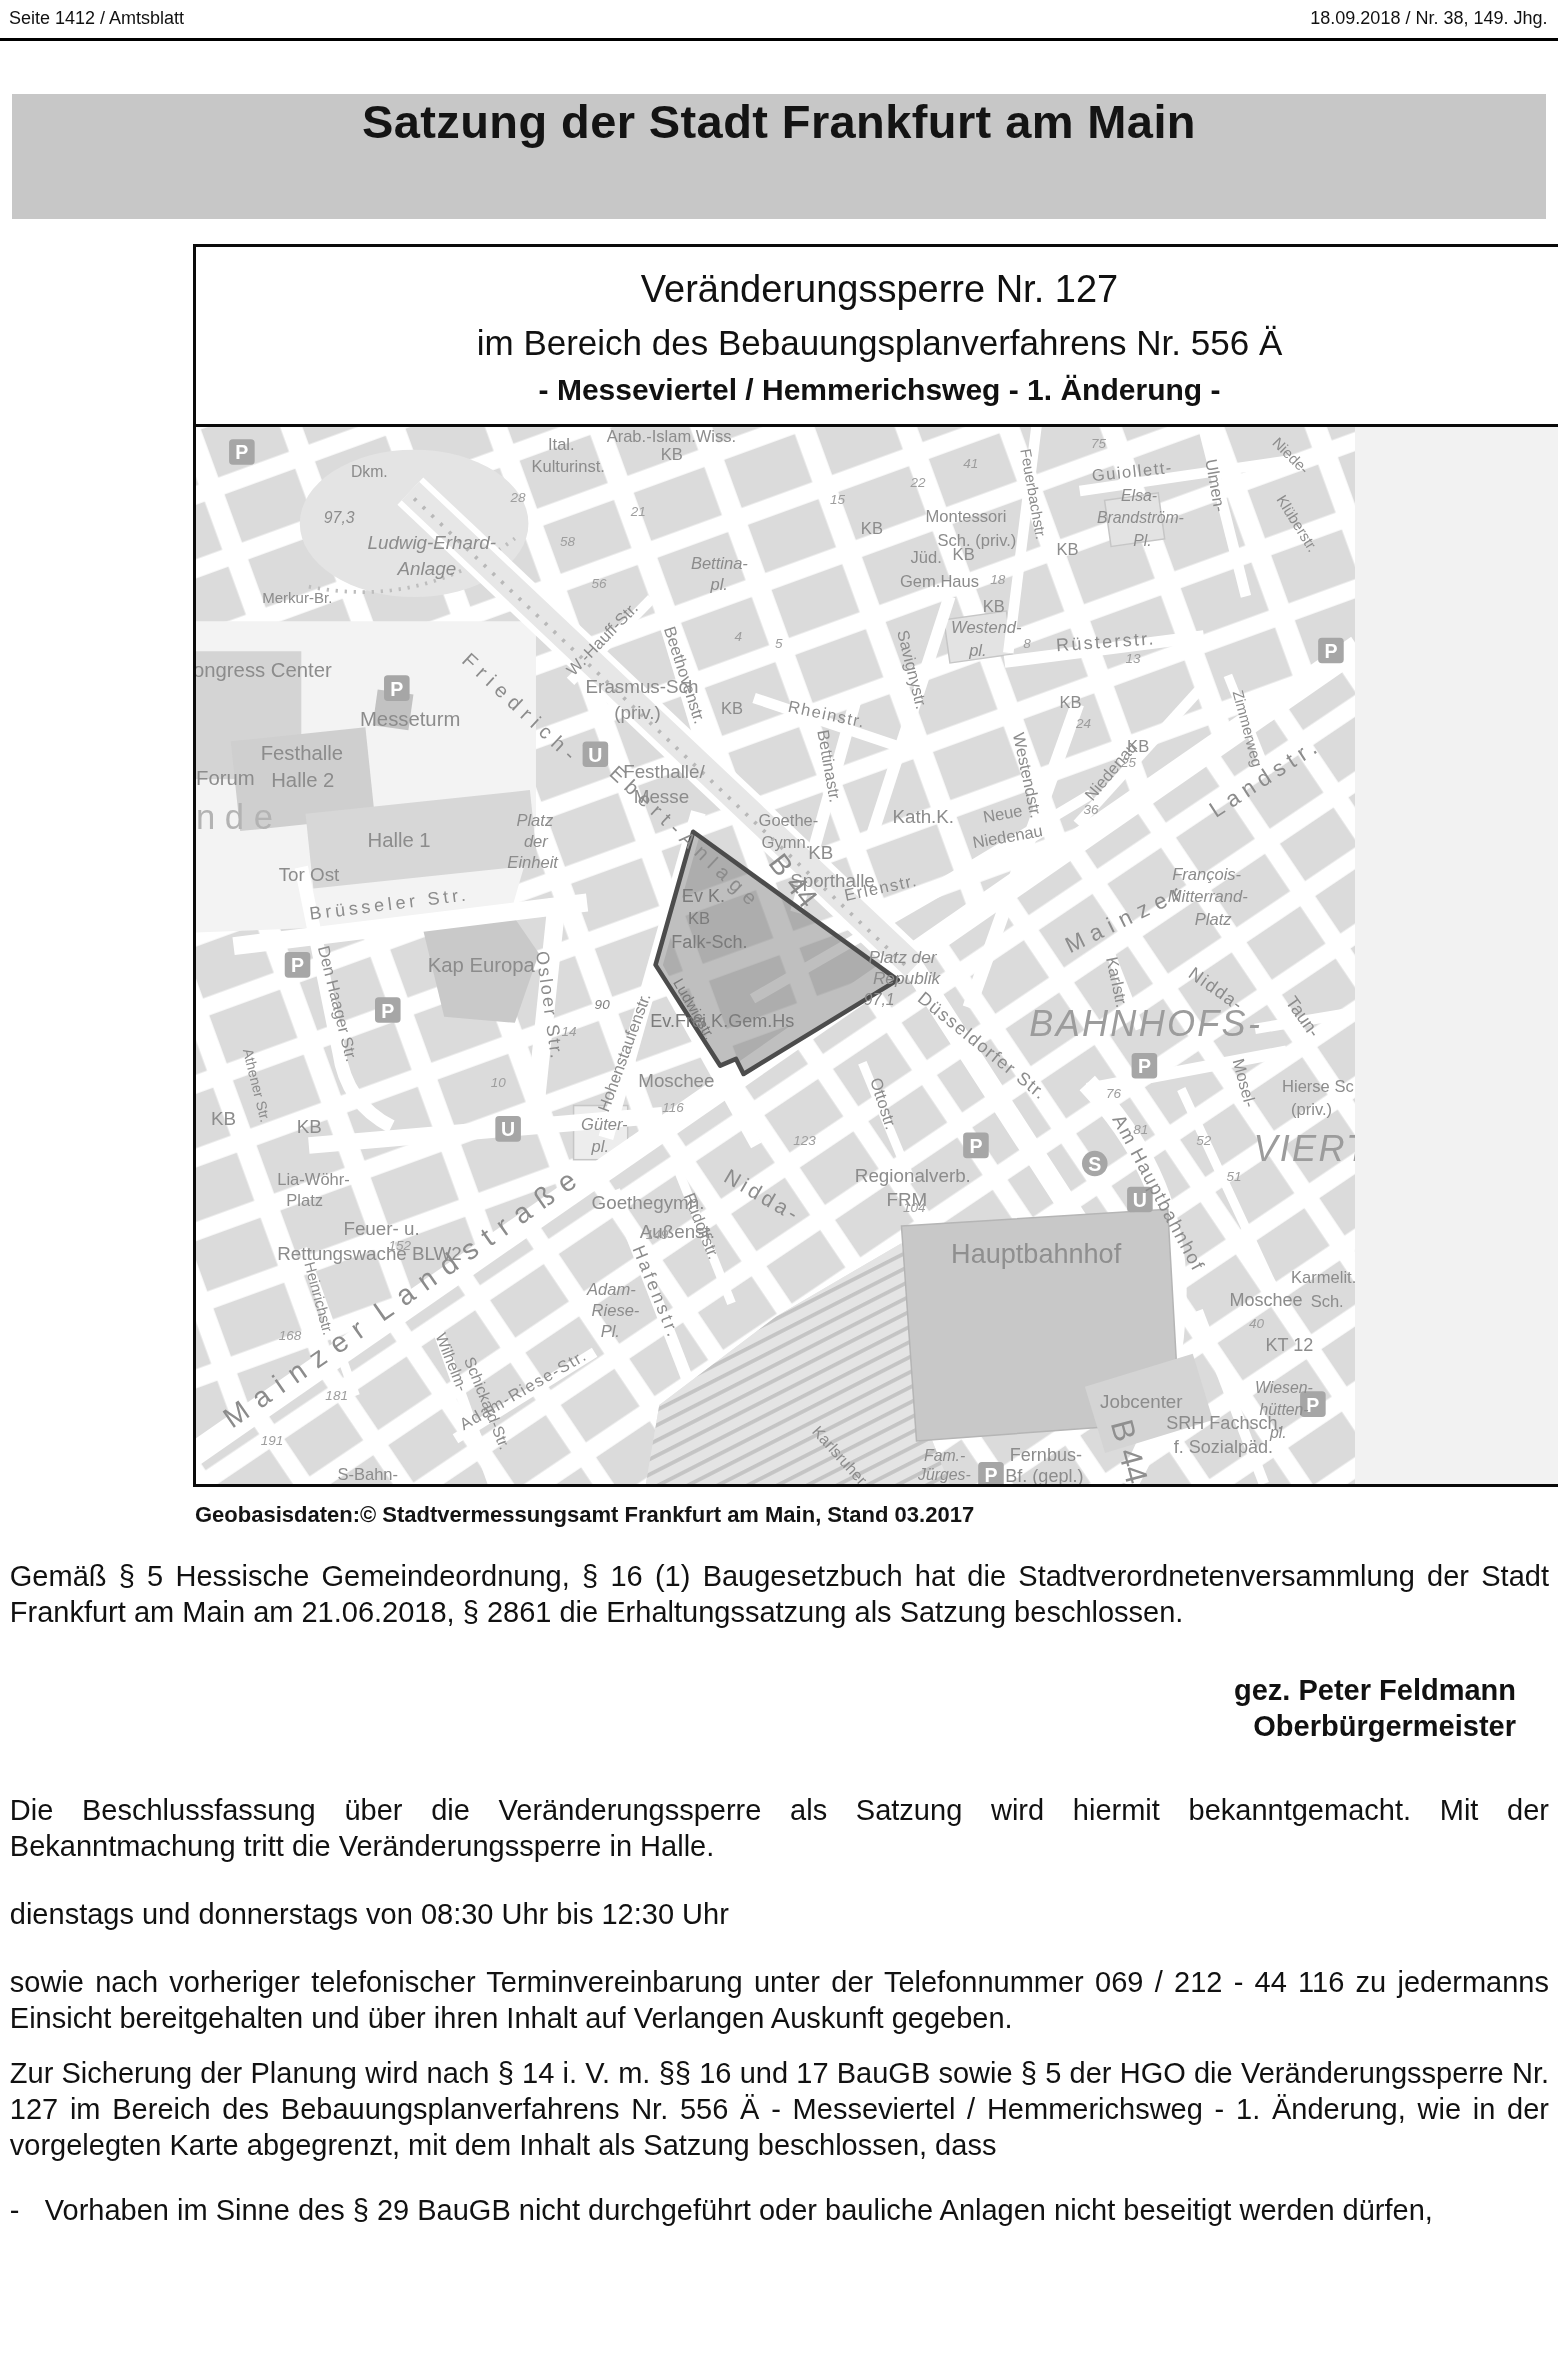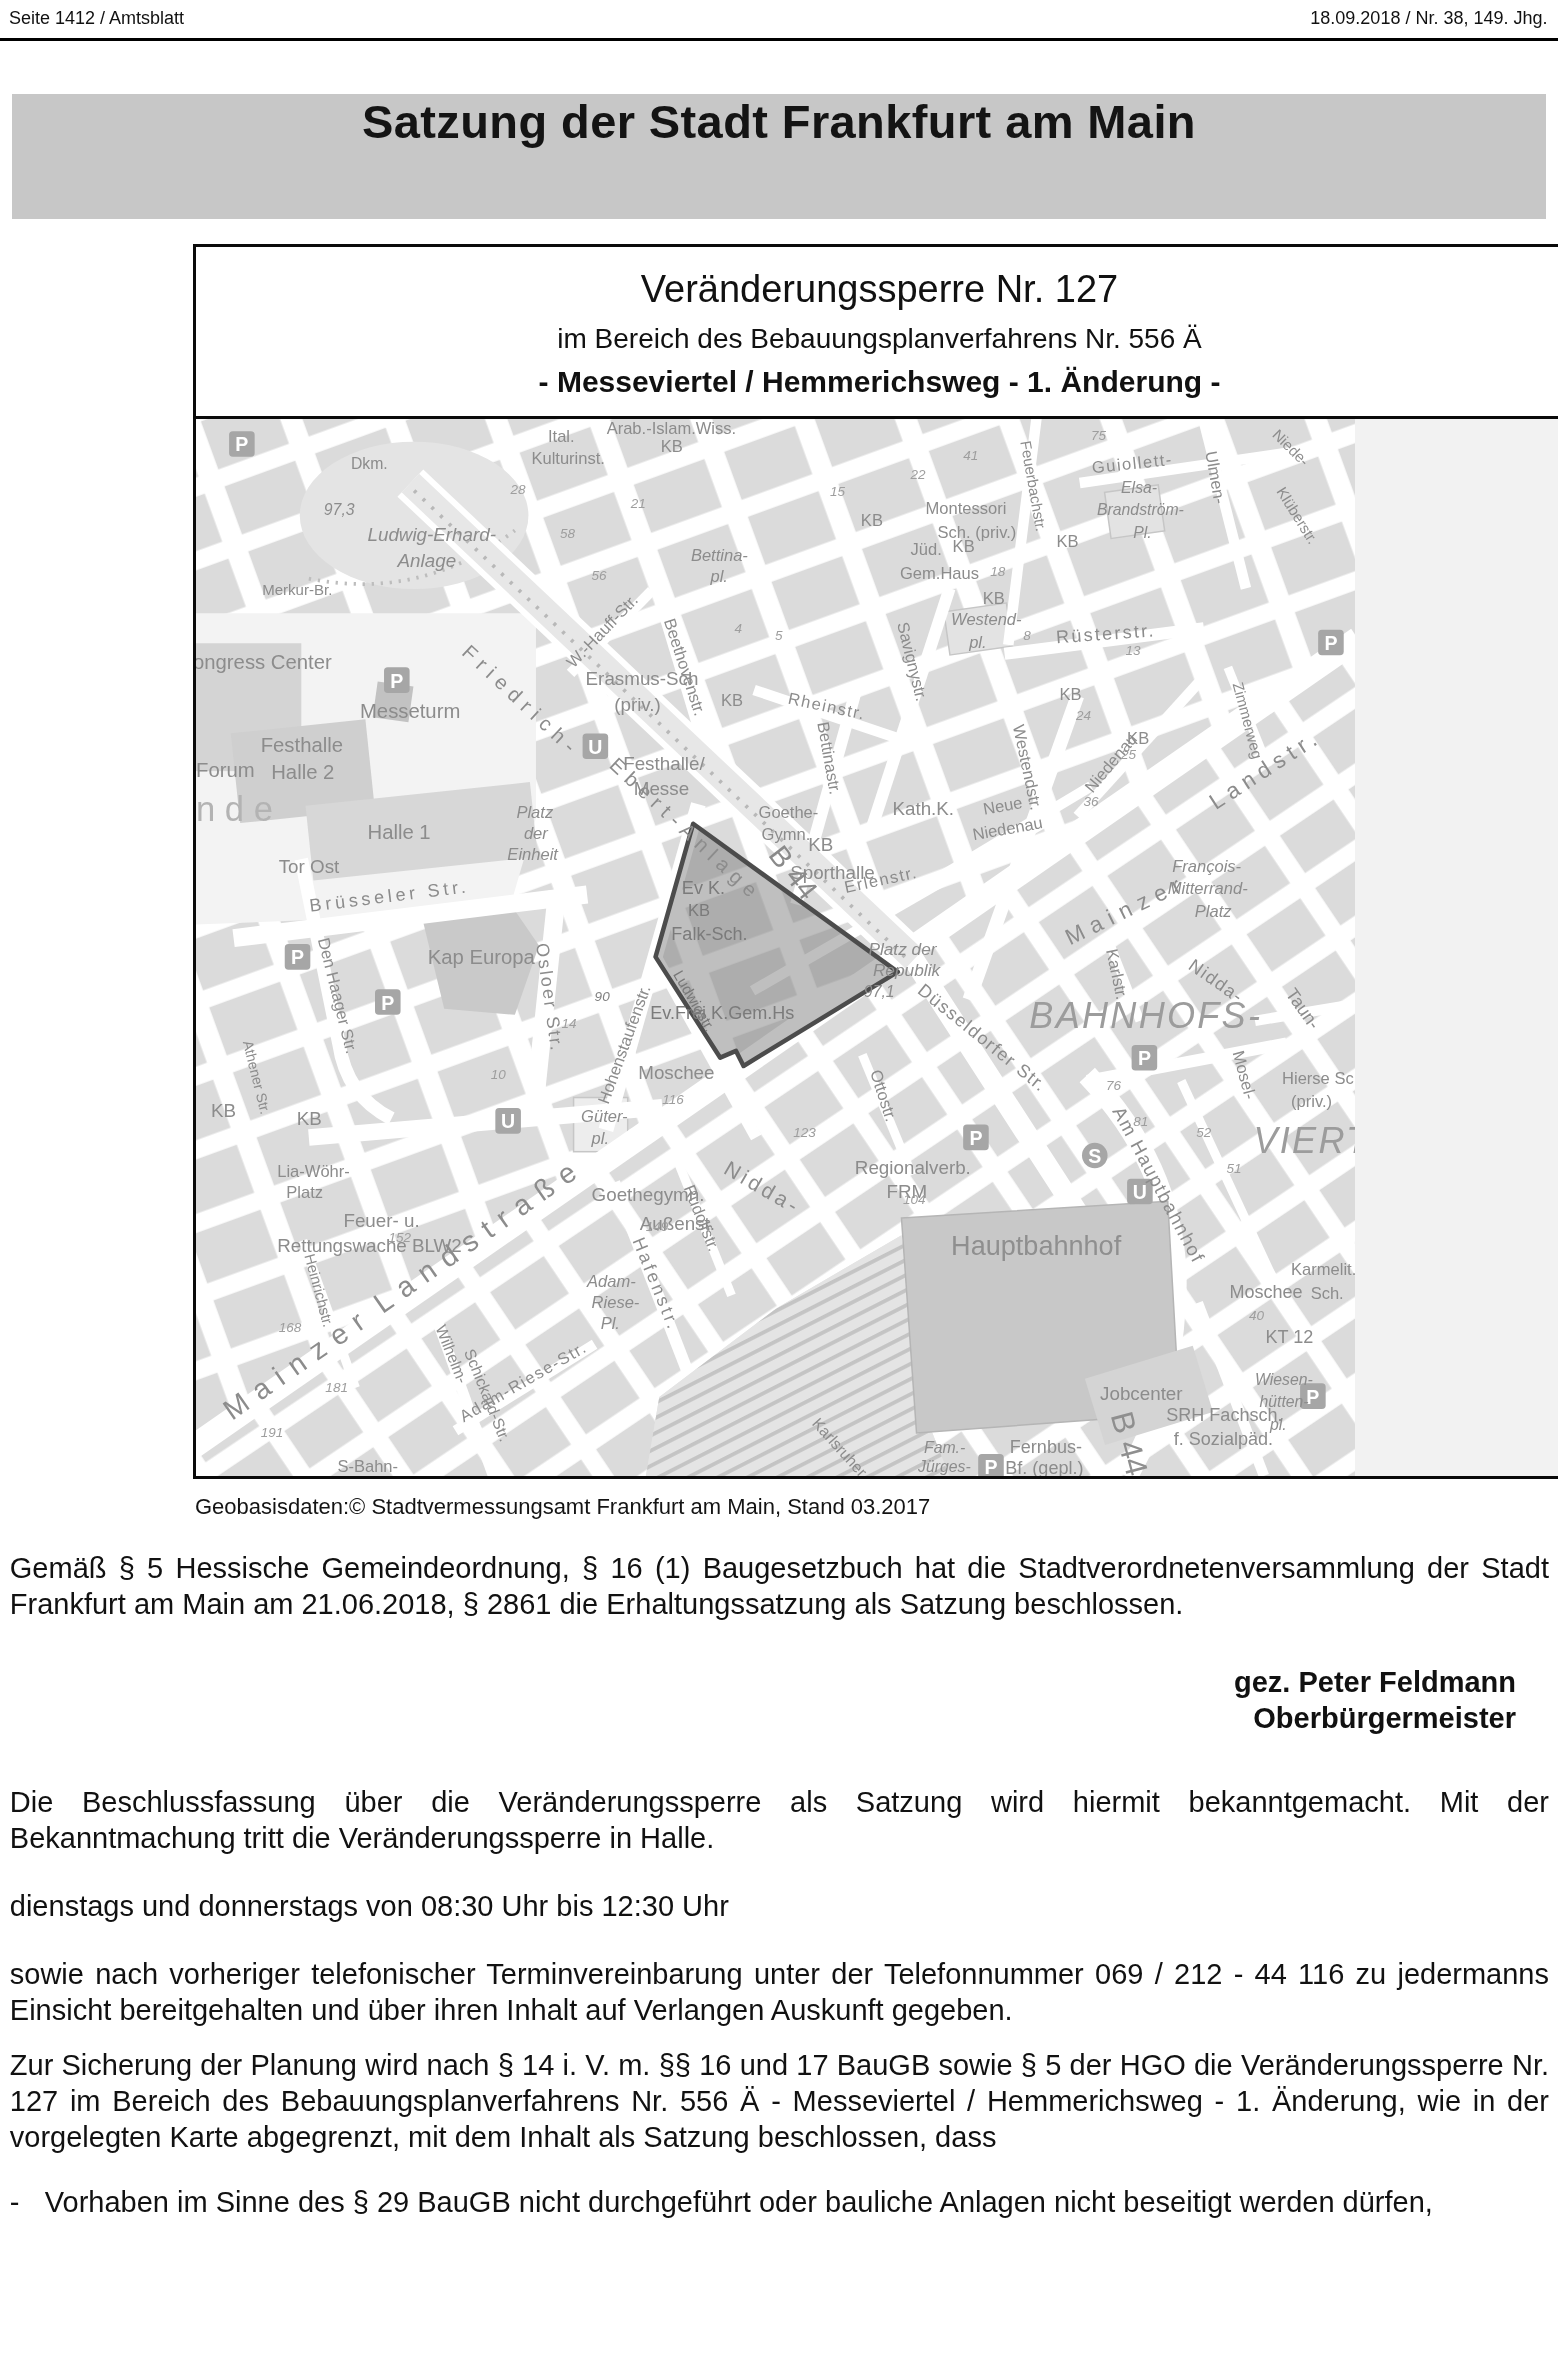--- a/index.html
+++ b/index.html
@@ -7,25 +7,25 @@
   body { height:2377px; overflow:hidden; background:#ffffff;
          font-family:"Liberation Sans", sans-serif; color:#111; }
   .header { display:flex; justify-content:space-between; align-items:flex-start;
             padding:7.5px 10.5px 9px 9px; font-size:18px; border-bottom:3.8px solid #000;gap:11px; }
   .banner { margin:53px 12px 0; height:125px; background:#c7c7c7;
             display:flex; align-items:flex-start; justify-content:center;
             font-weight:bold; font-size:47px; letter-spacing:0.4px; color:#141414; }
   .figure { margin:25px 0 0 193px; width:1373px; border:3px solid #0a0a0a; background:#fff; }
   .fig-head { text-align:center; padding:21px 7.5px 16.6px; border-bottom:3.8px solid #0a0a0a; }
   .fh1 { font-size:38px; margin-bottom:12px; }
-  .fh2 { font-size:28px; margin-bottom:10.5px; }
+  .fh2 { font-size:35px; margin-bottom:10.5px; }
   .fh3 { font-size:30px;font-weight:bold; }
   .map-wrap { height:1057px; overflow:hidden; background:#f2f2f2; position:relative; }
   .map-wrap svg { display:block; }
-  .caption { margin:15px 0 0 195px; font-size:22px; color:#141414; }
+  .caption { margin:15px 0 0 195px; font-size:22px; color:#141414;font-weight:bold; }
   .bodytext { margin:30px 9px 0 9.8px; font-size:29px; line-height:36px; }
   .bodytext p.just { text-align:justify; }
   .sig { margin-top:42px; text-align:right; padding-right:33px; font-weight:bold; }
   .mt-lg { margin-top:48px; } .mt-md { margin-top:32px; } .mt-sm { margin-top:19.6px; }
   ul.dashlist { list-style:none; margin-top:29px; }
   ul.dashlist li { display:flex; }
   ul.dashlist .dash { width:35px; flex:none; }
   ul.dashlist .li-text { flex:1; text-align:justify; }
 </style>
 </head>

